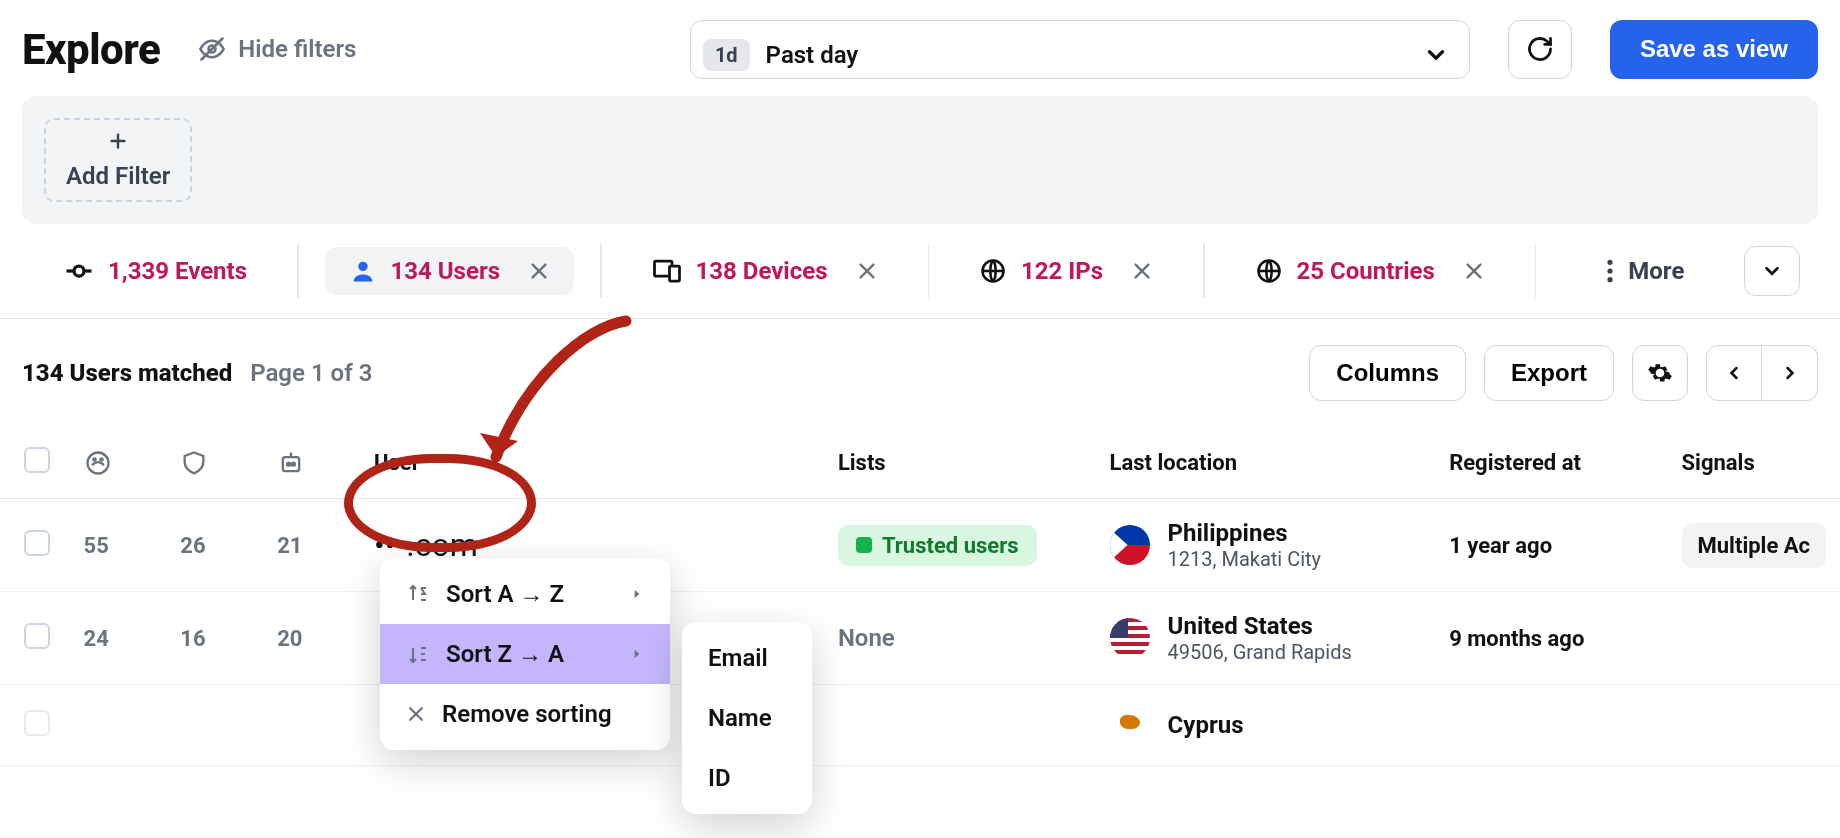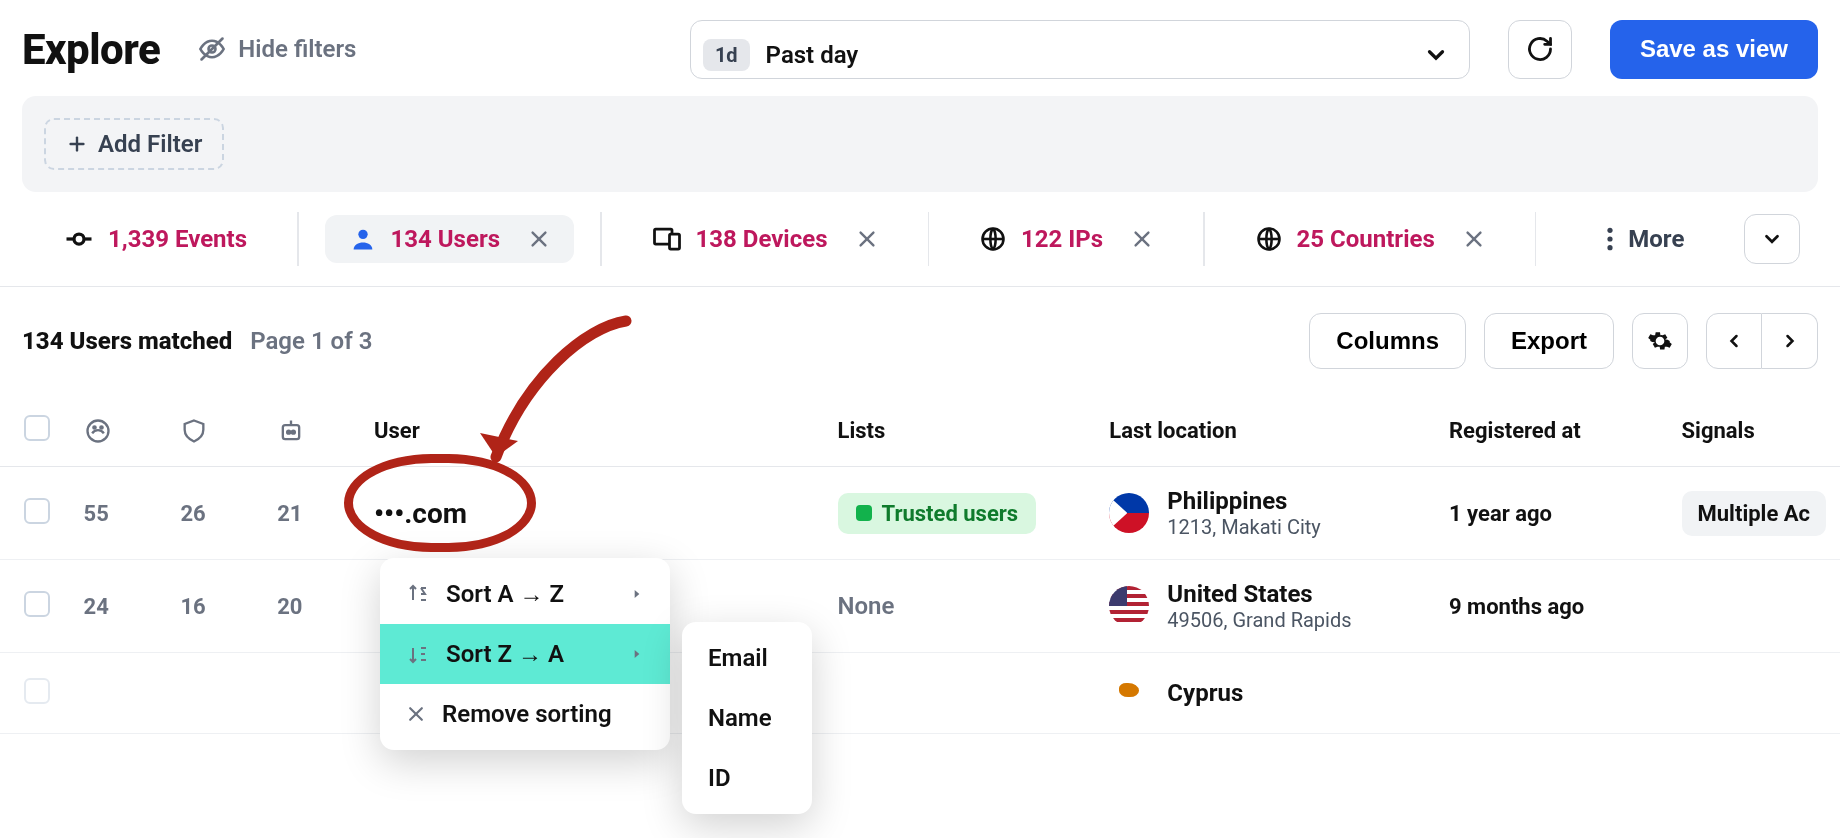--- a/index.html
+++ b/index.html
@@ -11,21 +11,21 @@
 .hide-filters { display: flex; align-items: flex-start; gap: 12px; color: #6b7280; font-size: 24px; font-weight: 600; cursor: pointer; }
 .header-spacer { flex: 1; }
 .range-picker { display: flex; align-items: center; border: 1.5px solid #d1d5db; border-radius: 12px; height: 59px; padding: 12px 20px 0 12px; gap: 16px; width: 780px; }
 .range-badge { background: #e5e7eb; color: #374151; font-weight: 700; font-size: 20px; padding: 4px 12px; border-radius: 8px; }
 .range-label { font-size: 24px; font-weight: 600; flex: 1; }
 .icon-btn { display: inline-flex; align-items: center; justify-content: center; border: 1.5px solid #d1d5db; border-radius: 12px; height: 59px; width: 64px; background: #fff; cursor: pointer; }
 .primary-btn { background: #2563eb; color: #fff; font-size: 24px; font-weight: 700; border: none; border-radius: 12px; height: 59px; padding: 0 30px; cursor: pointer; }
 
 
 .filter-bar { margin: 0 22px; background: #f3f4f6; border-radius: 14px; padding: 22px; }
-.add-filter { display: inline-flex; align-items: center; gap: 10px; border: 2px dashed #cbd5e1; border-radius: 10px; padding: 10px 20px; font-size: 24px; font-weight: 600; color: #374151; cursor: pointer; }
+.add-filter { display: inline-flex; align-items: center; gap: 10px; border: 2px dashed #cbd5e1; border-radius: 10px; padding: 10px 20px; font-size: 24px; font-weight: 600; color: #374151; cursor: pointer; flex-direction: column; }
 
 
 .segments { display: flex; align-items: center; padding: 20px 40px 20px 40px; gap: 0; border-bottom: 1.5px solid #e5e7eb; position: relative; }
 .seg { display: flex; align-items: center; gap: 14px; padding: 10px 24px; font-size: 24px; font-weight: 700; color: #be185d; border-radius: 12px; }
 .seg.active { background: #f1f3f5; }
 .seg .count-label { white-space: nowrap; }
 .seg .close-x { color: #6b7280; cursor: pointer; }
 .seg-div { width: 1.5px; height: 54px; background: #e5e7eb; margin: 0 26px; }
 .more-btn { display: flex; align-items: center; gap: 14px; color: #374151; font-size: 24px; font-weight: 700; padding: 10px 18px; margin-left: 26px; cursor: pointer; }
 .segments .icon-btn.drop { margin-left: auto; width: 56px; height: 50px; }
@@ -62,21 +62,21 @@
 .flag.ph { background: linear-gradient(to bottom, #0038a8 0 50%, #ce1126 50% 100%); position: relative; }
 .flag.ph::after { content:""; position:absolute; left:-4px; top:0; bottom:0; width:22px; background:#fff; clip-path: polygon(0 0, 100% 50%, 0 100%); }
 .flag.us { background: repeating-linear-gradient(#b22234 0 4px, #fff 4px 8px); position:relative; }
 .flag.us::after { content:""; position:absolute; left:0; top:0; width:18px; height:20px; background:#3c3b6e; }
 .flag.cy { background:#fff; position:relative; }
 .flag.cy::after{ content:""; position:absolute; left:10px; top:10px; width:20px; height:14px; background:#d57800; border-radius:40% 60% 50% 50%; }
 
 
 .menu { position: absolute; background: #fff; border-radius: 14px; box-shadow: 0 12px 40px rgba(0,0,0,.18); padding: 6px 0; z-index: 20; }
 .menu .item { display: flex; align-items: center; gap: 16px; padding: 16px 26px; font-size: 24px; font-weight: 600; cursor: pointer; white-space: nowrap; }
-.menu .item.hover { background: #5eead4; }
+.menu .item.hover { background: #c4b5fd; }
 .menu .item .mi-spacer { flex: 1; }
 
 
 .anno-circle { position:absolute; border: 9px solid #b02418; border-radius: 50%/55%; width: 192px; height: 98px; left: 344px; top: 454px; z-index: 30; pointer-events: none; }
 .anno-arrow { position:absolute; left: 466px; top: 307px; z-index: 30; pointer-events:none; }
 
 svg { display:block; }
 </style>
 </head>
 <body>
@@ -297,21 +297,21 @@
       <th>Signals</th>
     </tr>
   </thead>
   <tbody>
 
     <tr>
       <td style="padding-left:24px"><span class="checkbox"></span></td>
       <td class="num">55</td>
       <td class="num">26</td>
       <td class="num">21</td>
-      <td><span style="font-weight:700;font-size:28px">•••.com</span></td>
+      <td><span style="font-weight:400;font-size:32px">•••.com</span></td>
       <td><span class="badge">
             <span class="dot"></span>
             <span>Trusted users</span>
           </span></td>
       <td>
           <div class="loc">
             <span class="flag ph"></span>
             <div>
               <div class="country">Philippines</div>
               <div class="sub">1213, Makati City</div>

